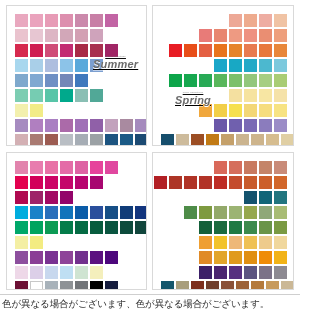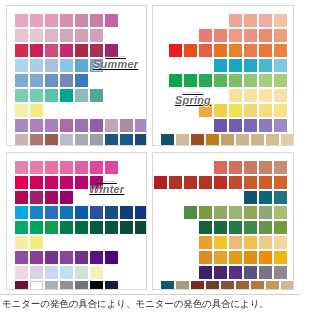--- a/index.html
+++ b/index.html
@@ -337,24 +337,20 @@
         <div class="row">
           <div class="sw" title="#6b1034" style="background: rgb(107, 16, 52);"></div>
           <div class="sw outline" title="#ffffff" style="background: rgb(255, 255, 255);"></div>
           <div class="sw" title="#a8b2ba" style="background: rgb(168, 178, 186);"></div>
           <div class="sw" title="#8e9296" style="background: rgb(142, 146, 150);"></div>
           <div class="sw" title="#727579" style="background: rgb(114, 117, 121);"></div>
           <div class="sw" title="#000000" style="background: rgb(0, 0, 0);"></div>
           <div class="sw" title="#141b3c" style="background: rgb(20, 27, 60);"></div>
         </div>
       </div>
-    <div class="season-label" id="lbl-winter">
-      <span class="sup">color undertone</span>
-      <span class="main">Winter</span>
-    </div>
   </div>
 
   <div class="quad" id="q-autumn">
     <div class="grid">
         <div class="row ralign">
           <div class="sw" title="#d9695a" style="background: rgb(217, 105, 90);"></div>
           <div class="sw" title="#d56e5c" style="background: rgb(213, 110, 92);"></div>
           <div class="sw" title="#c87a60" style="background: rgb(200, 122, 96);"></div>
           <div class="sw" title="#c48468" style="background: rgb(196, 132, 104);"></div>
           <div class="sw" title="#c98b78" style="background: rgb(201, 139, 120);"></div>
@@ -424,16 +420,16 @@
           <div class="sw" title="#8a5138" style="background: rgb(138, 81, 56);"></div>
           <div class="sw" title="#9c6238" style="background: rgb(156, 98, 56);"></div>
           <div class="sw" title="#b47a3c" style="background: rgb(180, 122, 60);"></div>
           <div class="sw" title="#c79a5c" style="background: rgb(199, 154, 92);"></div>
           <div class="sw" title="#cbb896" style="background: rgb(203, 184, 150);"></div>
         </div>
       </div>
   </div>
 
   <div id="caption">
-    <div class="txt">モニターの発色の具合により、モニターの発色の具合により。</div>
+    <div class="txt">色が異なる場合がございます、色が異なる場合がございます。</div>
   </div>
 
 </div>
 
 </body></html>

